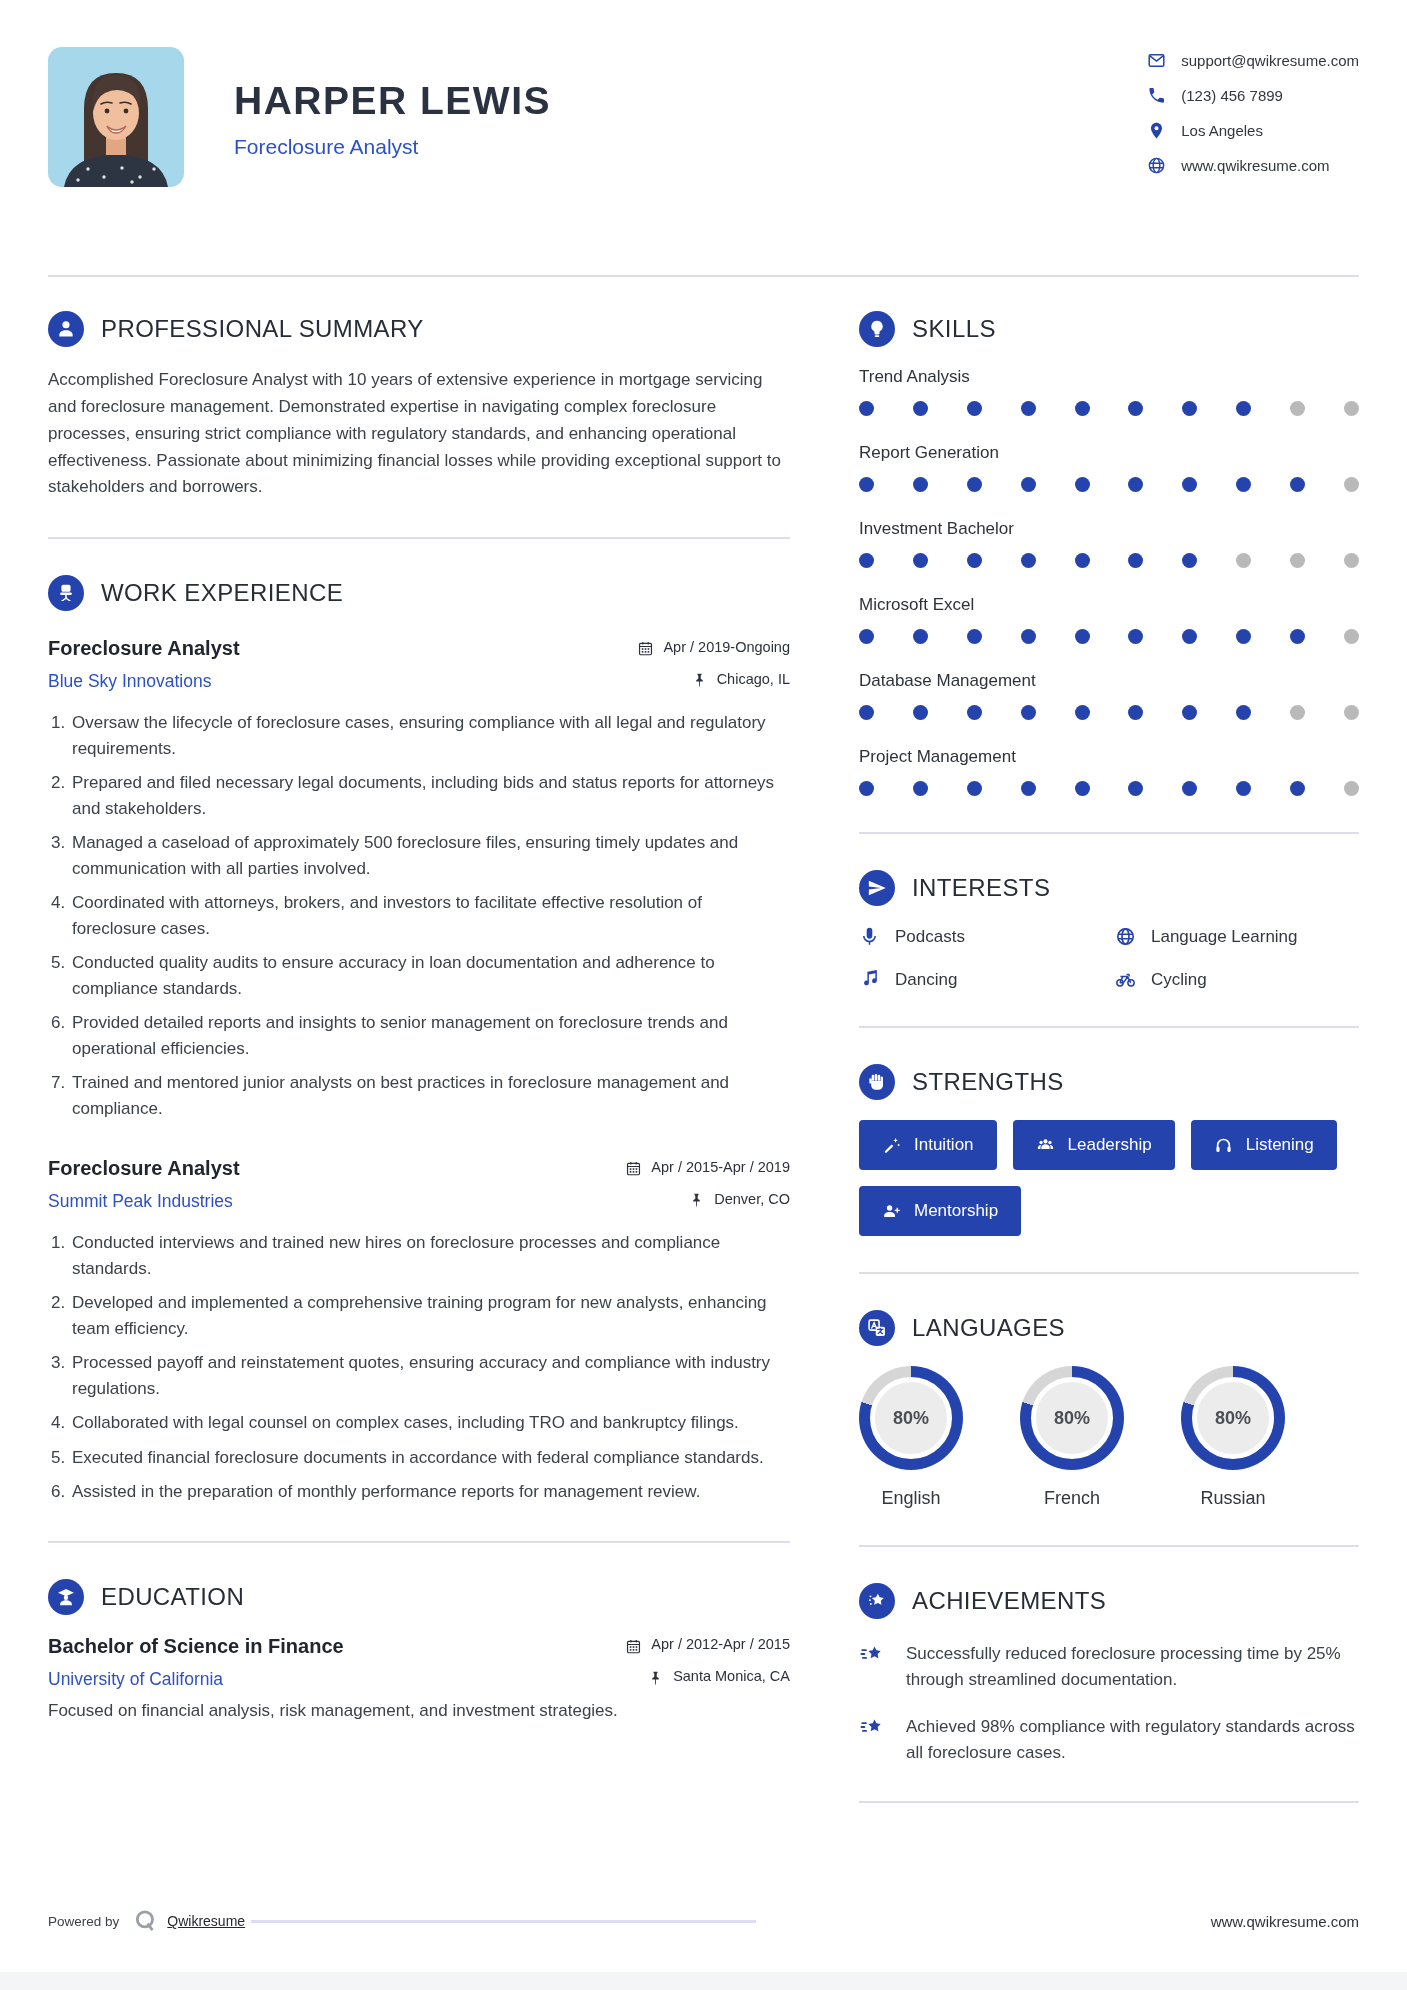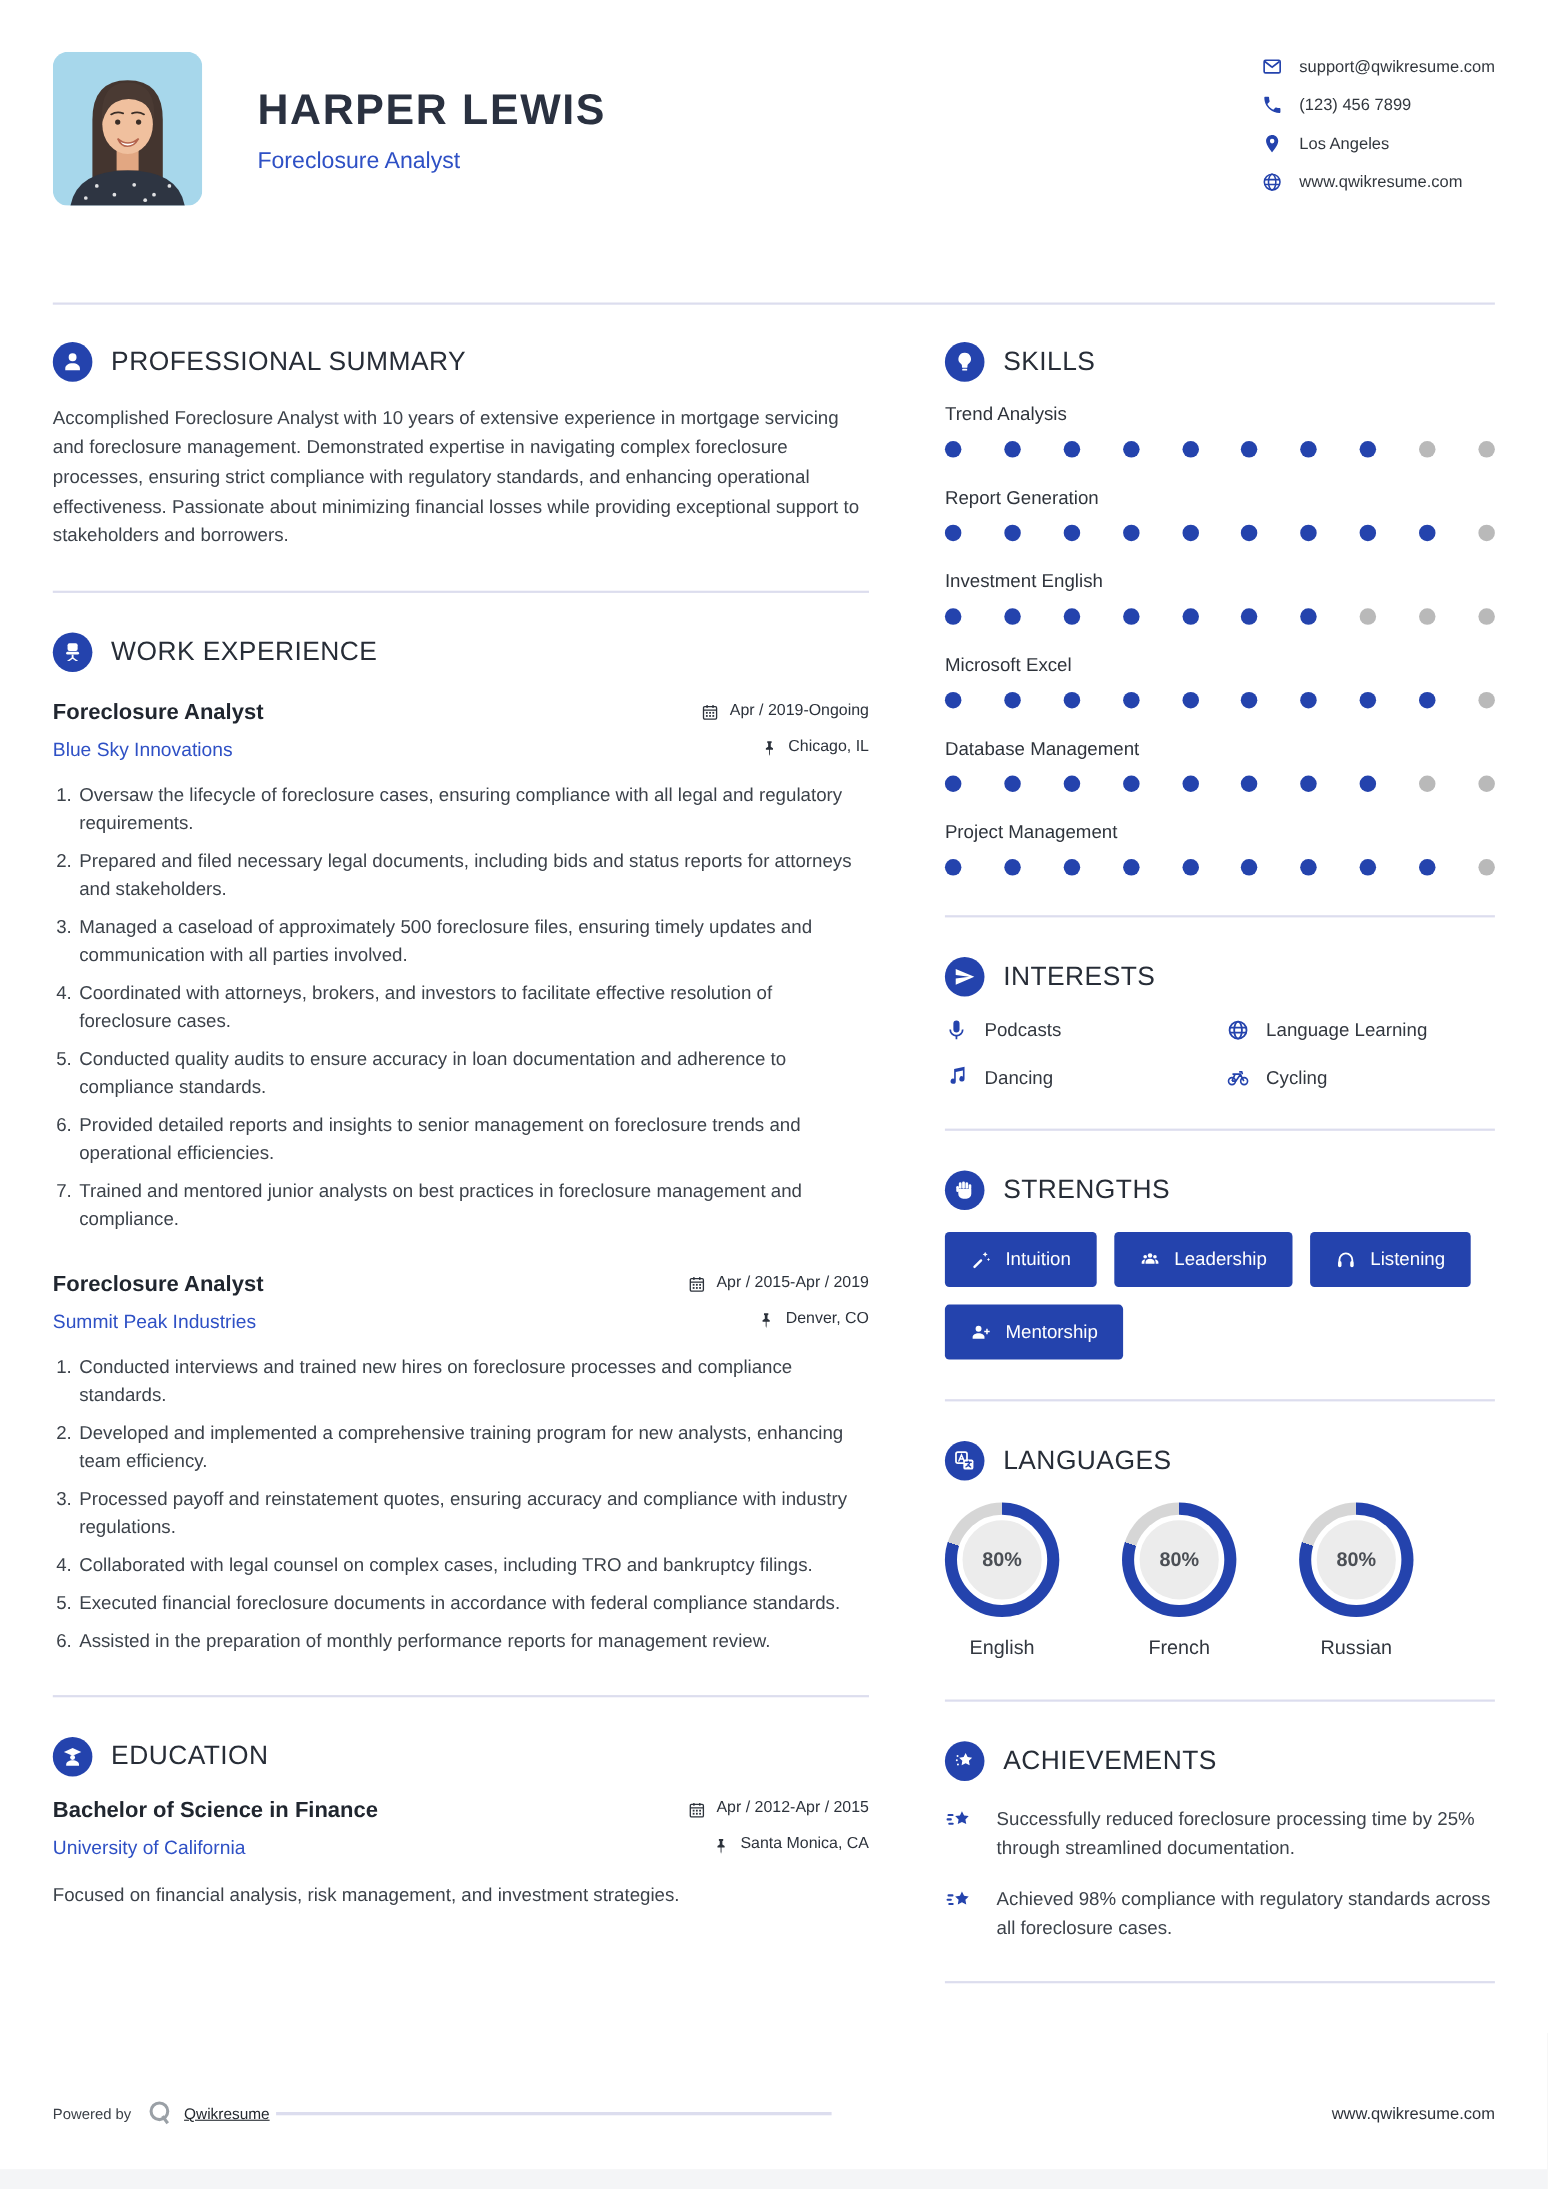--- a/index.html
+++ b/index.html
@@ -51,21 +51,21 @@
   .micon{width:17px;height:17px;color:#2c323b;display:inline-flex;position:relative;top:2px}
   .micon svg{width:100%;height:100%}
   .company-row{margin-top:10px}
   .company{font-size:17.5px;color:var(--link)}
   ol.bullets{margin-top:18px;padding-left:22px;font-size:17px;line-height:1.5;color:var(--body)}
   ol.bullets li{margin-bottom:9px;padding-left:2px}
 
   
   .edu-degree{font-size:20px;font-weight:700;color:#20262f}
   .edu-school-row{margin-top:10px}
-  .edu-desc{margin-top:20px}
+  .edu-desc{margin-top:8px}
 
   
   .skill{margin-bottom:27px}
   .skill-name{font-size:17px;color:#2e333b;margin-bottom:14px}
   .dots{display:flex;justify-content:space-between}
   .dot{width:15px;height:15px;border-radius:50%;background:var(--dot-empty)}
   .dot.filled{background:var(--primary)}
 
   
   .interests-grid{display:grid;grid-template-columns:256px 1fr;row-gap:22px;margin-top:4px}
@@ -394,21 +394,21 @@
               <span class="dot filled"></span>
               <span class="dot filled"></span>
               <span class="dot filled"></span>
               <span class="dot filled"></span>
               <span class="dot filled"></span>
               <span class="dot"></span>
             </div>
           </div>
 
           <div class="skill">
-            <div class="skill-name">Investment English</div>
+            <div class="skill-name">Investment Bachelor</div>
             <div class="dots">
               <span class="dot filled"></span>
               <span class="dot filled"></span>
               <span class="dot filled"></span>
               <span class="dot filled"></span>
               <span class="dot filled"></span>
               <span class="dot filled"></span>
               <span class="dot filled"></span>
               <span class="dot"></span>
               <span class="dot"></span>

